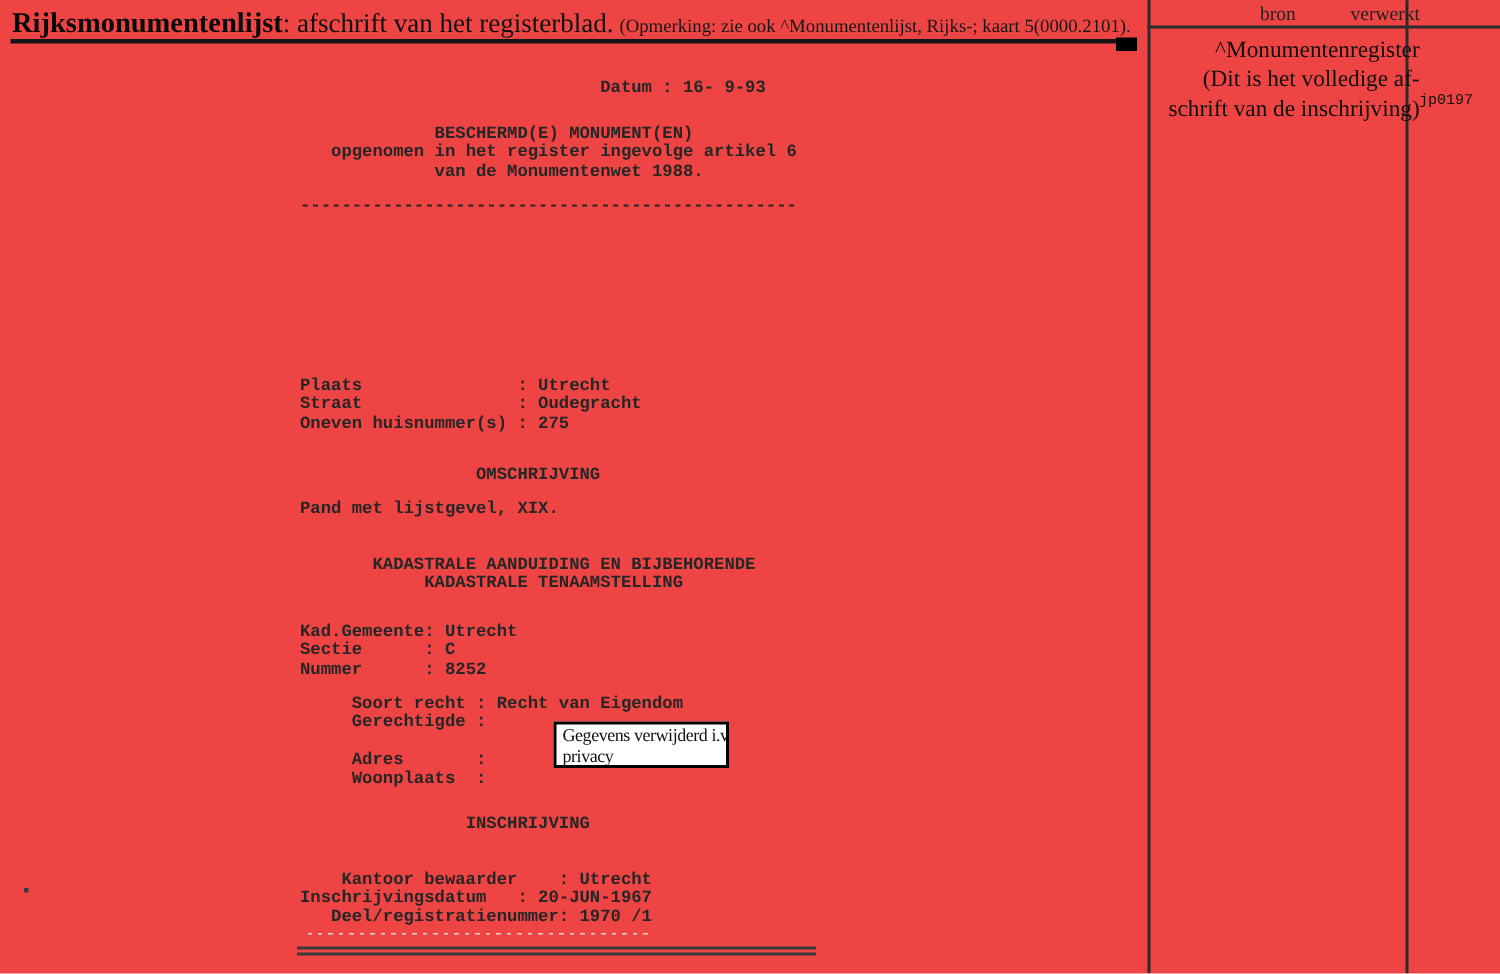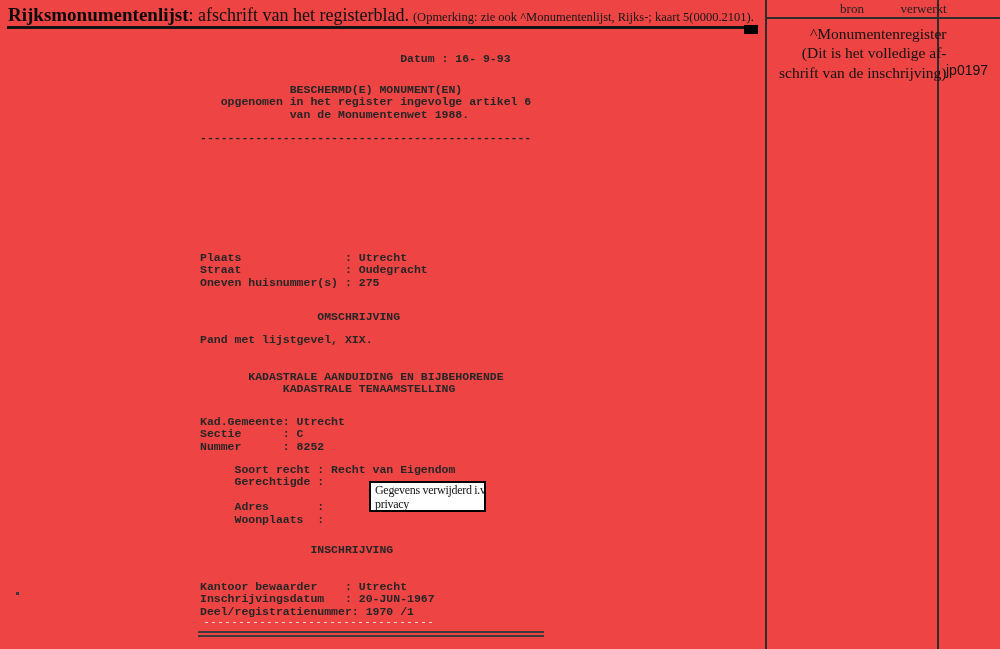--- a/index.html
+++ b/index.html
@@ -24,21 +24,21 @@
 
   
   .vline { position: absolute; top: 0; width: 2px; height: 649px; background: #2d2d2d; }
   .vline-bron { left: 765px; }
   .vline-verwerkt { left: 937px; }
   .col-hline { position: absolute; left: 765px; top: 17px; width: 235px; height: 2px; background: #2d2d2d; }
   .col-header { position: absolute; top: 1px; text-align: center; font-family: Liberation Serif, serif; font-size: 13px; color: #222; }
   .col-header-bron { left: 767px; width: 170px; }
   .col-header-verwerkt { left: 893px; width: 61px; }
   .bron-note { position: absolute; left: 779px; top: 24px; font-family: "Liberation Serif", serif; font-size: 15.5px; line-height: 19.3px; color: #111; white-space: pre; text-align: right; }
-  .verwerkt-value { position: absolute; left: 946px; top: 62px; font-family: Liberation Sans, sans-serif; font-size: 14px; color: #111; }
+  .verwerkt-value { position: absolute; left: 946px; top: 62px; font-family: Liberation Mono, monospace; font-size: 10px; color: #111; }
 
   
   .tw {
     position: absolute;
     left: 200px;
     font-family: "Liberation Mono", monospace;
     font-size: 11.5px;
     line-height: 12.4px;
     font-weight: 600;
     color: #262626;
@@ -49,21 +49,21 @@
   .tw-divider      { top: 132px; }
   .tw-provincie    { top: 156px; }
   .tw-plaatselijke { top: 216px; }
   .tw-adres        { top: 252px; }
   .tw-omschr-h     { top: 311px; }
   .tw-omschr       { top: 334px; }
   .tw-kad-h        { top: 371px; }
   .tw-kad          { top: 416px; }
   .tw-recht        { top: 464px; }
   .tw-inschr-h     { top: 544px; }
-  .tw-inschr       { top: 581px; }
+  .tw-inschr       { top: 581px; text-align: right; }
 
   
   .privacy-box {
     position: absolute;
     left: 325px; top: 481px;
     width: 117px; height: 31px;
     border: 2.5px solid #000;
     background: #fff;
     padding: 1px 2px 0 4px;
     overflow: hidden;

